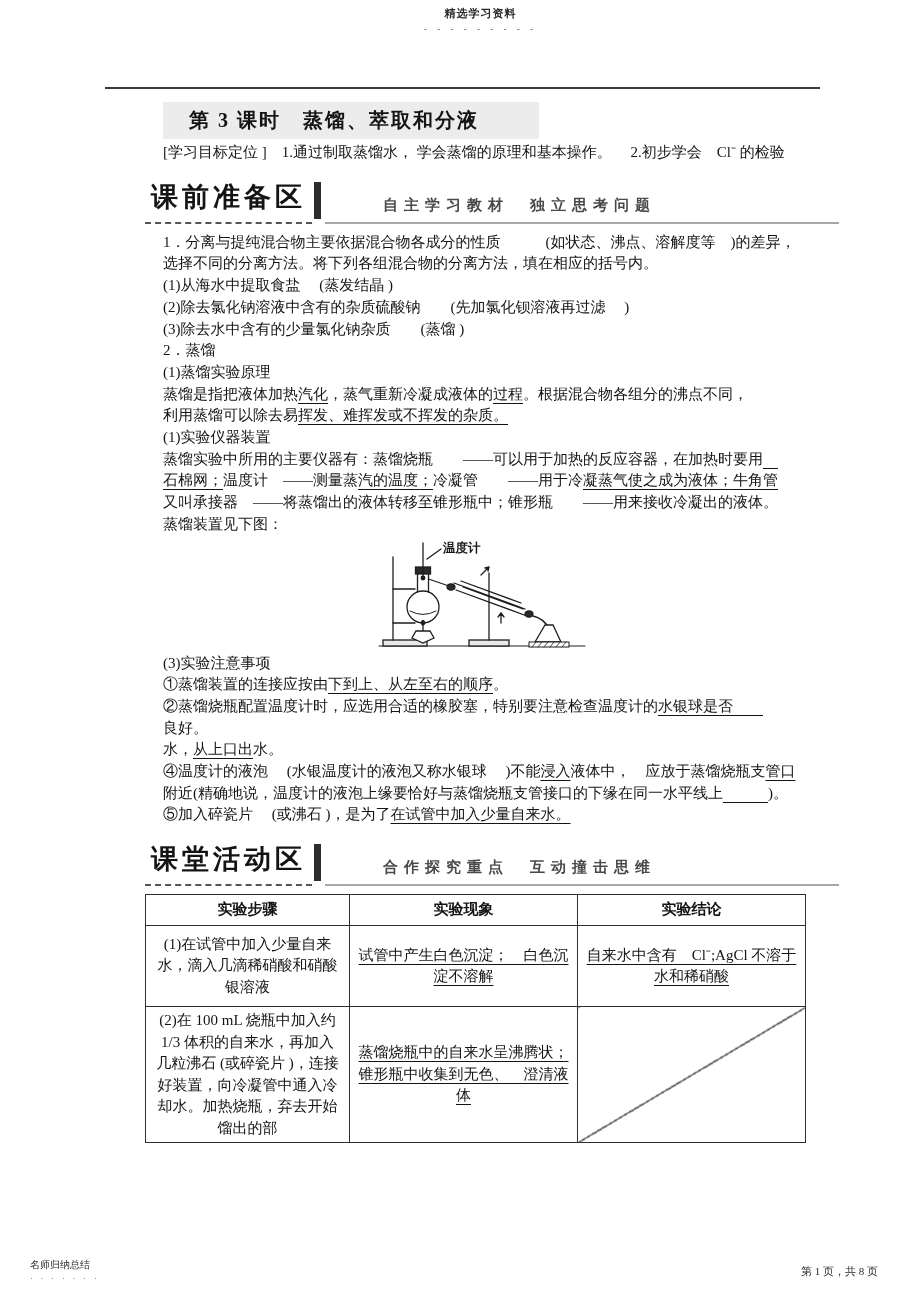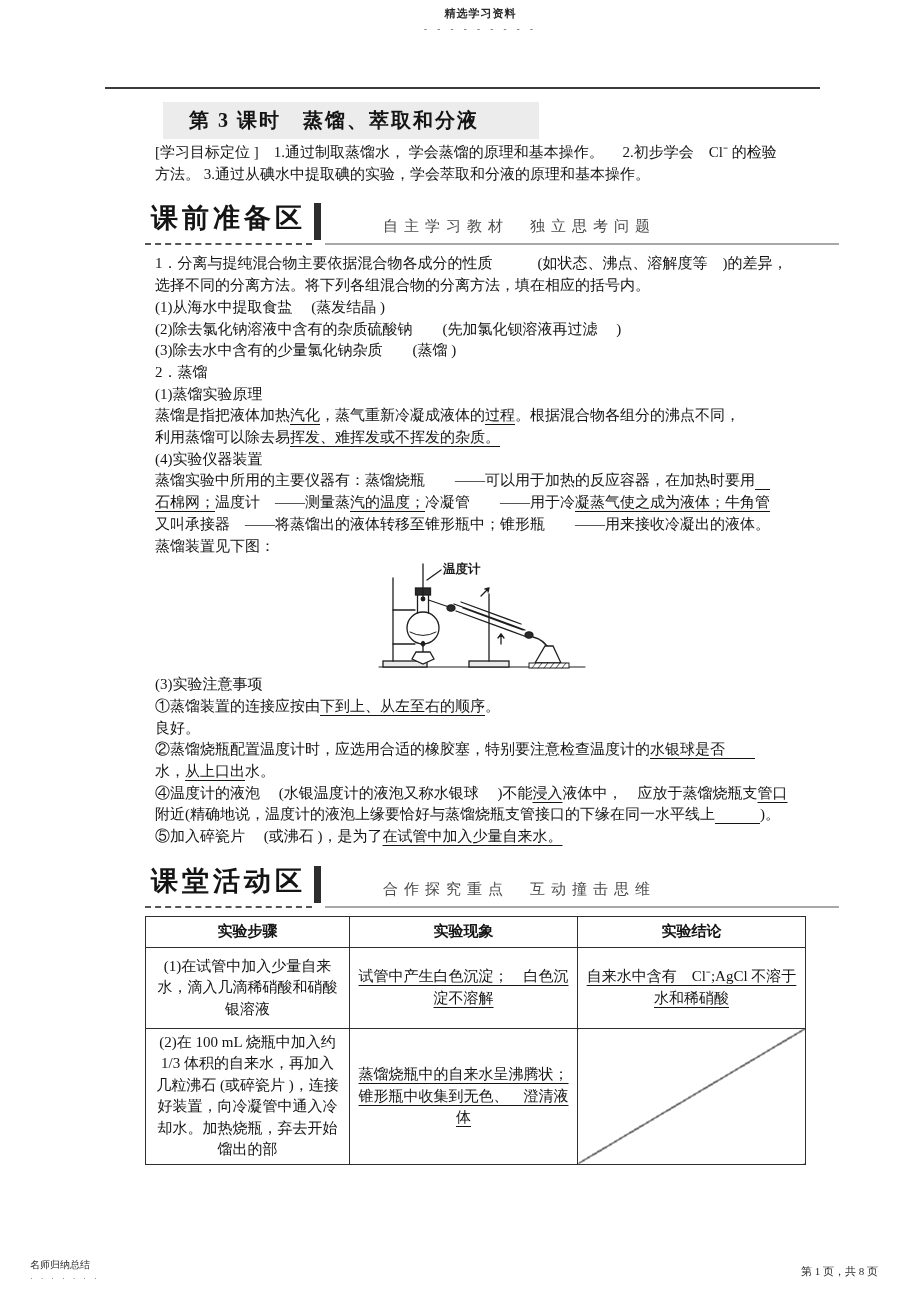--- a/index.html
+++ b/index.html
@@ -7,30 +7,30 @@
         font-family:"Liberation Serif",serif;color:#141414;overflow:hidden;}
   
   .doc-header{position:absolute;top:6px;left:0;right:0;text-align:center;padding-left:41px;}
   .doc-header .t{font-size:11px;font-weight:bold;color:#2a2a2a;letter-spacing:1px;}
   .doc-header .d{font-size:9px;color:#444;letter-spacing:4px;margin-top:3px;}
   .top-rule{position:absolute;top:87px;left:105px;width:715px;height:2px;background:#3c3c3c;}
   
   .content{position:absolute;top:102px;left:155px;width:684px;}
   .title-block{display:inline-block;margin-left:8px;background:#ececec;padding:5px 60px 5px 26px;}
   .doc-title{font-size:20px;font-weight:bold;letter-spacing:2px;white-space:pre;}
-  .para{font-size:15px;line-height:21.7px;white-space:pre-wrap;}
+  .para{font-size:15px;line-height:21.7px;white-space:pre-wrap;margin-left:8px;}
   .u{text-decoration:underline;text-underline-offset:4px;text-decoration-thickness:1px;}
   .objectives{margin-top:3px;}
   
   .banner{display:flex;align-items:flex-end;margin:10px 0 8px -10px;height:50px;justify-content:flex-end;}
   .banner-title{font-family:"Liberation Sans",sans-serif;font-size:27px;font-weight:900;
                 letter-spacing:4px;border-bottom:2px dashed #555;padding:0 6px 7px 6px;white-space:pre;}
   .banner-bar{width:7px;height:37px;background:#2d2d2d;margin:0 4px 5px 2px;}
   .banner-right{flex:1;border-bottom:2px solid #a8a8a8;padding:0 0 7px 58px;}
-  .banner-sub{font-family:"Liberation Sans",sans-serif;font-size:15px;font-weight:normal;
+  .banner-sub{font-family:"Liberation Sans",sans-serif;font-size:15px;font-weight:bold;
               color:#4a4a4a;letter-spacing:6px;white-space:pre;}
   
   .diagram{margin:3px 0 2px 222px;width:210px;height:112px;}
   .diagram svg{width:100%;height:100%;}
   .diagram text{font-size:12.5px;font-weight:bold;fill:#1a1a1a;}
   
   .exp-table{border-collapse:collapse;margin:5px 8px 0 -10px;table-layout:fixed;padding-left:31px;}
   .exp-table th,.exp-table td{border:1.6px solid #2e2e2e;font-size:15px;line-height:21.5px;
         padding:3px 8px;vertical-align:middle;white-space:pre-wrap;}
   .exp-table th{font-weight:bold;text-align:center;height:24px;}
@@ -59,42 +59,41 @@
   <div class="top-rule"></div>
 
   <div class="content">
 
     <div class="title-block">
       <span class="doc-title">第 3 课时　蒸馏、萃取和分液</span>
     </div>
 
     <div class="objectives">
         <div class="para"><span>[学习目标定位 ]　1.通过制取蒸馏水， 学会蒸馏的原理和基本操作。　 2.初步学会　Cl⁻ 的检验</span></div>
-        <div class="para"><span>方法。 3.通过从碘水中提取碘的实验，学会萃取和分液的原理和基本操作。</span></div>
       </div>
 
     <div class="banner">
       <div class="banner-title">课前准备区</div>
       <div class="banner-bar"></div>
       <div class="banner-right">
         <span class="banner-sub">自主学习教材　独立思考问题</span>
       </div>
     </div>
 
     <div>
         <div class="para"><span>1．分离与提纯混合物主要依据混合物各成分的性质　　　(如状态、沸点、溶解度等　)的差异，</span></div>
         <div class="para"><span>选择不同的分离方法。将下列各组混合物的分离方法，填在相应的括号内。</span></div>
         <div class="para"><span>(1)从海水中提取食盐　 (蒸发结晶 )</span></div>
         <div class="para"><span>(2)除去氯化钠溶液中含有的杂质硫酸钠　　(先加氯化钡溶液再过滤　 )</span></div>
         <div class="para"><span>(3)除去水中含有的少量氯化钠杂质　　(蒸馏 )</span></div>
         <div class="para"><span>2．蒸馏</span></div>
         <div class="para"><span>(1)蒸馏实验原理</span></div>
         <div class="para"><span>蒸馏是指把液体加热</span><span class="u">汽化</span><span>，蒸气重新冷凝成液体的</span><span class="u">过程</span><span>。根据混合物各组分的沸点不同，</span></div>
         <div class="para"><span>利用蒸馏可以除去易</span><span class="u">挥发、难挥发或不挥发的杂质。</span></div>
-        <div class="para"><span>(4)实验仪器装置</span></div>
+        <div class="para"><span>(1)实验仪器装置</span></div>
         <div class="para"><span>蒸馏实验中所用的主要仪器有：蒸馏烧瓶　　——可以用于加热的反应容器，在加热时要用</span><span class="u">　</span></div>
         <div class="para"><span class="u">石棉网；</span><span>温度计　——测量蒸</span><span class="u">汽的温度；</span><span>冷凝管　　——用于冷</span><span class="u">凝蒸气使之成为液体；牛角管</span></div>
         <div class="para"><span>又叫承接器　——将蒸馏出的液体转移至锥形瓶中；锥形瓶　　——用来接收冷凝出的液体。</span></div>
         <div class="para"><span>蒸馏装置见下图：</span></div>
       </div>
 
     <div class="diagram">
       <svg viewBox="0 0 210 112">
         <g fill="none" stroke="#1e1e1e" stroke-width="1.3" stroke-linecap="round">
 
@@ -138,22 +137,22 @@
           <rect x="152" y="103" width="40" height="5" fill="#fff" stroke-width="1"></rect>
           <path d="M155,108 l4,-5 M161,108 l4,-5 M167,108 l4,-5 M173,108 l4,-5 M179,108 l4,-5 M185,108 l4,-5" stroke-width="0.8"></path>
         </g>
         <text x="66" y="13">温度计</text>
       </svg>
     </div>
 
     <div>
         <div class="para"><span>(3)实验注意事项</span></div>
         <div class="para"><span>①蒸馏装置的连接应按由</span><span class="u">下到上、从左至右的顺序</span><span>。</span></div>
+        <div class="para"><span>②蒸馏烧瓶配置温度计时，应选用合适的橡胶塞，特别要注意检查温度计的</span><span class="u">水银球是否　　</span></div>
         <div class="para"><span>良好。</span></div>
-        <div class="para"><span>②蒸馏烧瓶配置温度计时，应选用合适的橡胶塞，特别要注意检查温度计的</span><span class="u">水银球是否　　</span></div>
         <div class="para"><span>水，</span><span class="u">从上口出</span><span>水。</span></div>
         <div class="para"><span>④温度计的液泡　 (水银温度计的液泡又称水银球　 )不能</span><span class="u">浸入</span><span>液体中，　应放于蒸馏烧瓶支</span><span class="u">管口</span></div>
         <div class="para"><span>附近(精确地说，温度计的液泡上缘要恰好与蒸馏烧瓶支管接口的下缘在同一水平线上</span><span class="u">　　　</span><span>)。</span></div>
         <div class="para"><span>⑤加入碎瓷片　 (或沸石 )，是为了</span><span class="u">在试管中加入少量自来水。</span></div>
       </div>
 
     <div class="banner">
       <div class="banner-title">课堂活动区</div>
       <div class="banner-bar"></div>
       <div class="banner-right">

